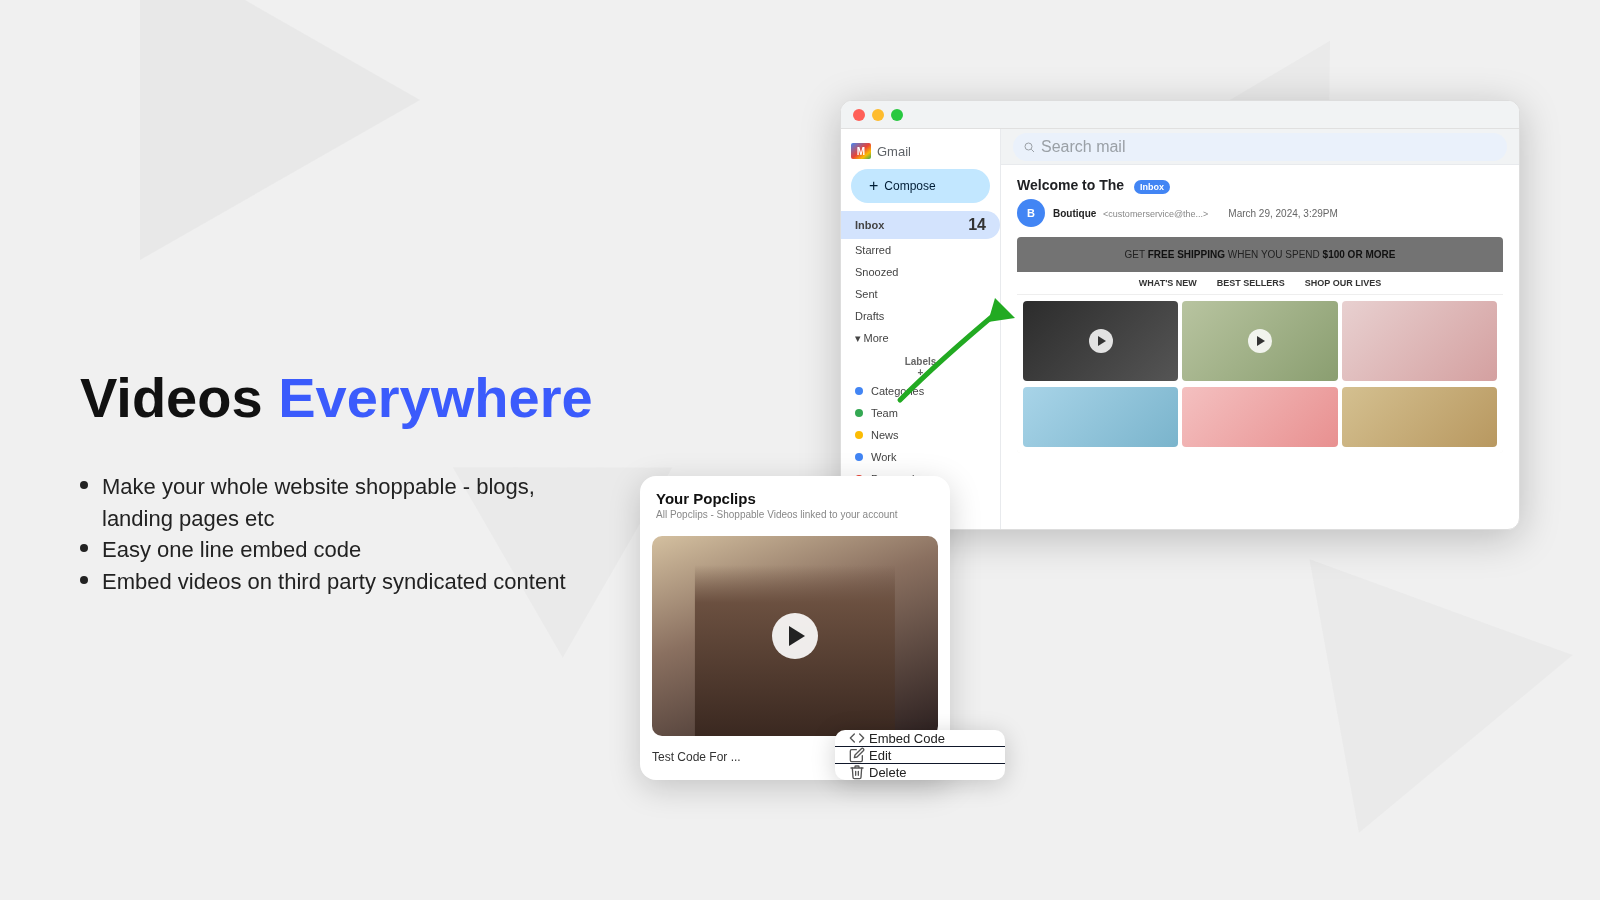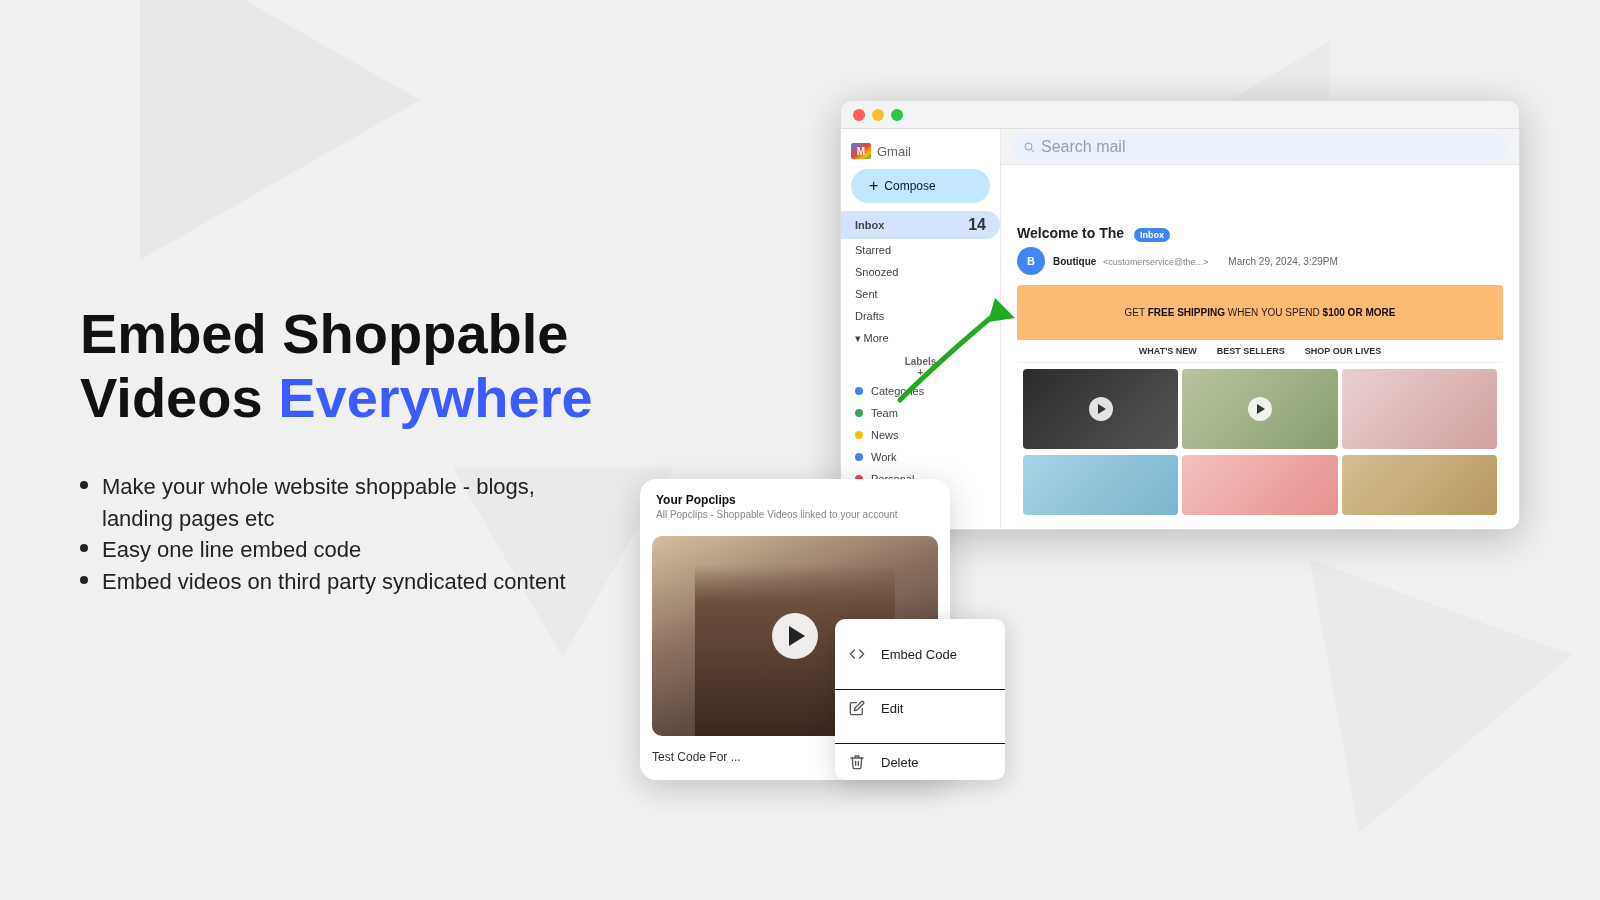--- a/index.html
+++ b/index.html
@@ -271,21 +271,20 @@
     .email-content {
       padding: 12px 16px;
       height: calc(100% - 36px);
       overflow: hidden;
     }
     .email-subject {
       font-size: 14px;
       font-weight: 600;
       color: #202124;
       margin-bottom: 6px;
-      margin-top: 48px;
     }
     .email-meta {
       display: flex;
       align-items: center;
       gap: 8px;
       font-size: 10px;
       color: #666;
       margin-bottom: 10px;
     }
     .email-avatar {
@@ -302,25 +301,25 @@
       flex-shrink: 0;
     }
 
     
     .newsletter {
       background: #f5f5f0;
       border-radius: 4px;
       overflow: hidden;
     }
     .newsletter-banner {
-      background: #fdba74;
+      background: #737373;
       color: #222;
       font-size: 10px;
       text-align: center;
-      padding: 22px;
+      padding: 12px;
       font-weight: 500;
     }
     .newsletter-banner b { color: #111; font-weight: 700; }
     .newsletter-nav {
       display: flex;
       justify-content: center;
       gap: 20px;
       padding: 6px;
       background: #fff;
       font-size: 9px;
@@ -400,21 +399,21 @@
       border-radius: 16px;
       box-shadow: 0 8px 32px rgba(0,0,0,0.18);
       overflow: visible;
       z-index: 10;
     }
 
     .popclips-header {
       padding: 14px 16px 8px;
     }
     .popclips-title {
-      font-size: 12px;
+      font-size: 15px;
       font-weight: 700;
       color: #111;
       margin-bottom: 2px;
     }
     .popclips-subtitle {
       font-size: 10px;
       color: #888;
     }
 
     .popclips-video-container {
@@ -493,26 +492,25 @@
       width: 170px;
       background: #fff;
       border-radius: 10px;
       box-shadow: 0 4px 24px rgba(0,0,0,0.18);
       overflow: hidden;
       z-index: 20;
     }
     .ctx-item {
       display: flex;
       align-items: center;
-      gap: 16px;
-      padding: 10px 14px;
+      gap: 4px;
+      padding: 0 14px;
       font-size: 13px;
       color: #222;
       cursor: pointer;
-      margin-top: 17px;
     }
     .ctx-item + .ctx-item {
       border-top: 1px solid #0f172a;
     }
     .ctx-icon {
       width: 16px;
       height: 16px;
       color: #555;
       flex-shrink: 0;
     }
@@ -537,21 +535,21 @@
   <div class="tri tri-1"></div>
   <div class="tri tri-2"></div>
   <div class="tri tri-3"></div>
   <div class="tri tri-4"></div>
 </div>
 
 <div class="page">
 
   <div class="left-panel">
     <h1 class="headline">
-      <span>Embed Shoppable</span><br>
+      <br>
       <span>Videos </span><span class="headline-blue">Everywhere</span>
     </h1>
 
     <ul class="bullet-list">
       <li>
         <span class="bullet-dot"></span>
         <span>Make your whole website shoppable - blogs, landing pages etc</span>
       </li>
       <li>
         <span class="bullet-dot"></span>

